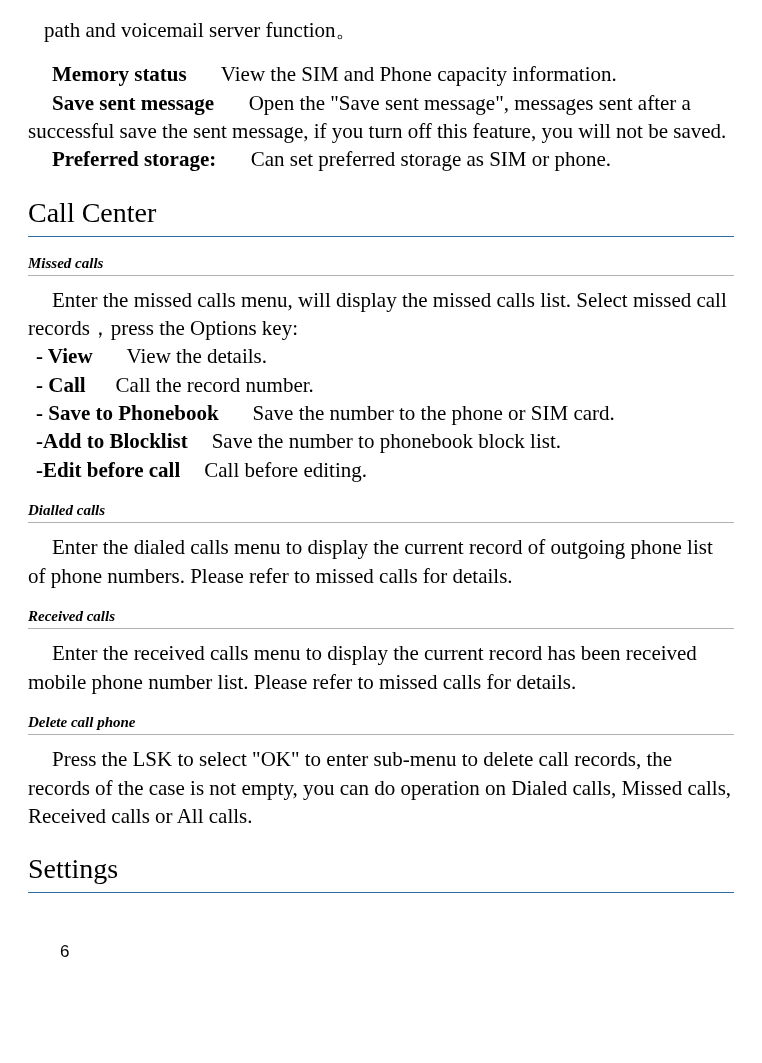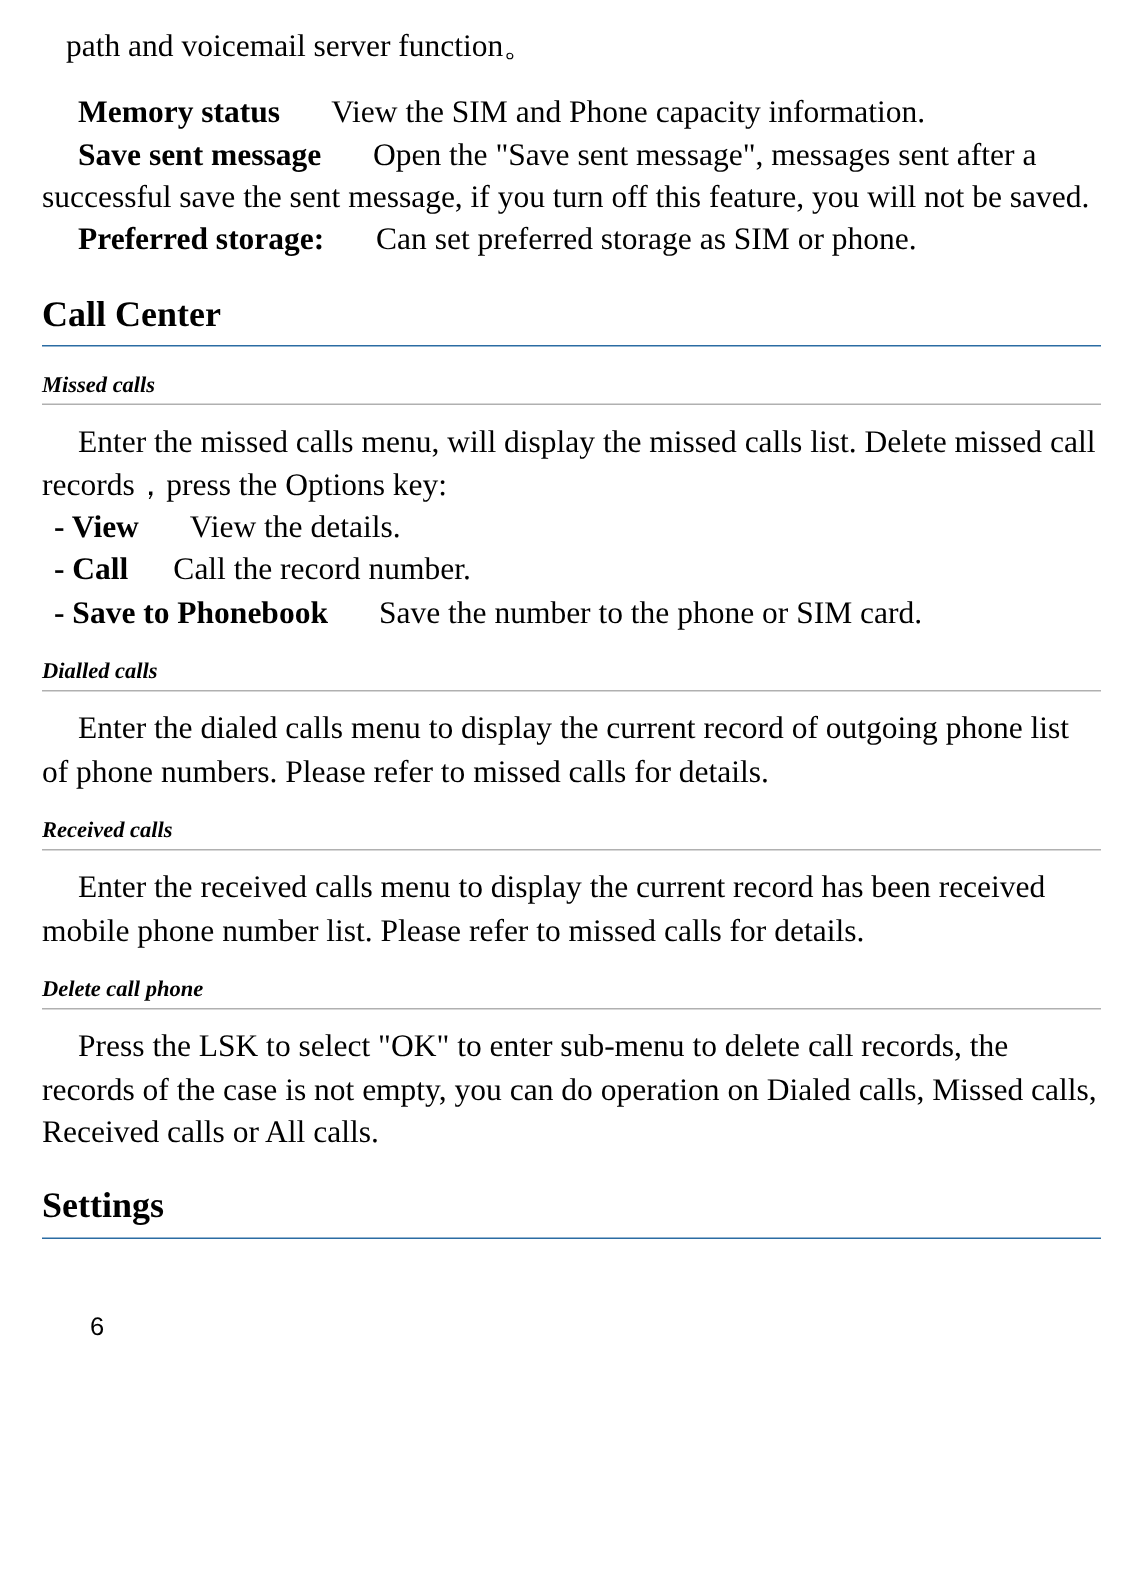--- a/index.html
+++ b/index.html
@@ -17,22 +17,22 @@
       text-indent: 24px;
     }
     .para-noindent {
       margin: 16px;
       text-indent: 0;
     }
     .bold {
       font-weight: bold;
     }
     h1 {
-      font-size: 24px;
-      font-weight: bold;
+      font-size: 28px;
+      font-weight: normal;
       margin: 20px 0 4px 0;
       padding-bottom: 0;
     }
     .h1-rule {
       border-bottom: 1.5px solid #2b6ca3;
       margin-bottom: 14px;
     }
     h2 {
       font-size: 15px;
       font-weight: bold;
@@ -81,26 +81,28 @@
   <span class="gap" style="width:24px"></span>
   <span>Can set preferred storage as SIM or phone.</span>
 </p>
 
 <h1>Call Center</h1>
 <div class="h1-rule"></div>
 
 <h2>Missed calls</h2>
 <div class="h2-rule"></div>
 
-<p class="para">Enter the missed calls menu, will display the missed calls list. Delete missed call records，press the Options key:</p>
+<p class="para">Enter the missed calls menu, will display the missed calls list. Select missed call records，press the Options key:</p>
 
 <div id="missed-list">
     <p class="list-item"><span class="bold">- View</span><span class="gap" style="width: 34px;"></span><span>View the details.</span></p>
     <p class="list-item"><span class="bold">- Call</span><span class="gap" style="width: 30px;"></span><span>Call the record number.</span></p>
     <p class="list-item"><span class="bold">- Save to Phonebook</span><span class="gap" style="width: 34px;"></span><span>Save the number to the phone or SIM card.</span></p>
+    <p class="list-item"><span class="bold">-Add to Blocklist</span><span class="gap" style="width: 24px;"></span><span>Save the number to phonebook block list.</span></p>
+    <p class="list-item"><span class="bold">-Edit before call</span><span class="gap" style="width: 24px;"></span><span>Call before editing.</span></p>
   </div>
 
 <h2>Dialled calls</h2>
 <div class="h2-rule"></div>
 <p class="para">Enter the dialed calls menu to display the current record of outgoing phone list of phone numbers. Please refer to missed calls for details.</p>
 
 <h2>Received calls</h2>
 <div class="h2-rule"></div>
 <p class="para">Enter the received calls menu to display the current record has been received mobile phone number list. Please refer to missed calls for details.</p>
 

